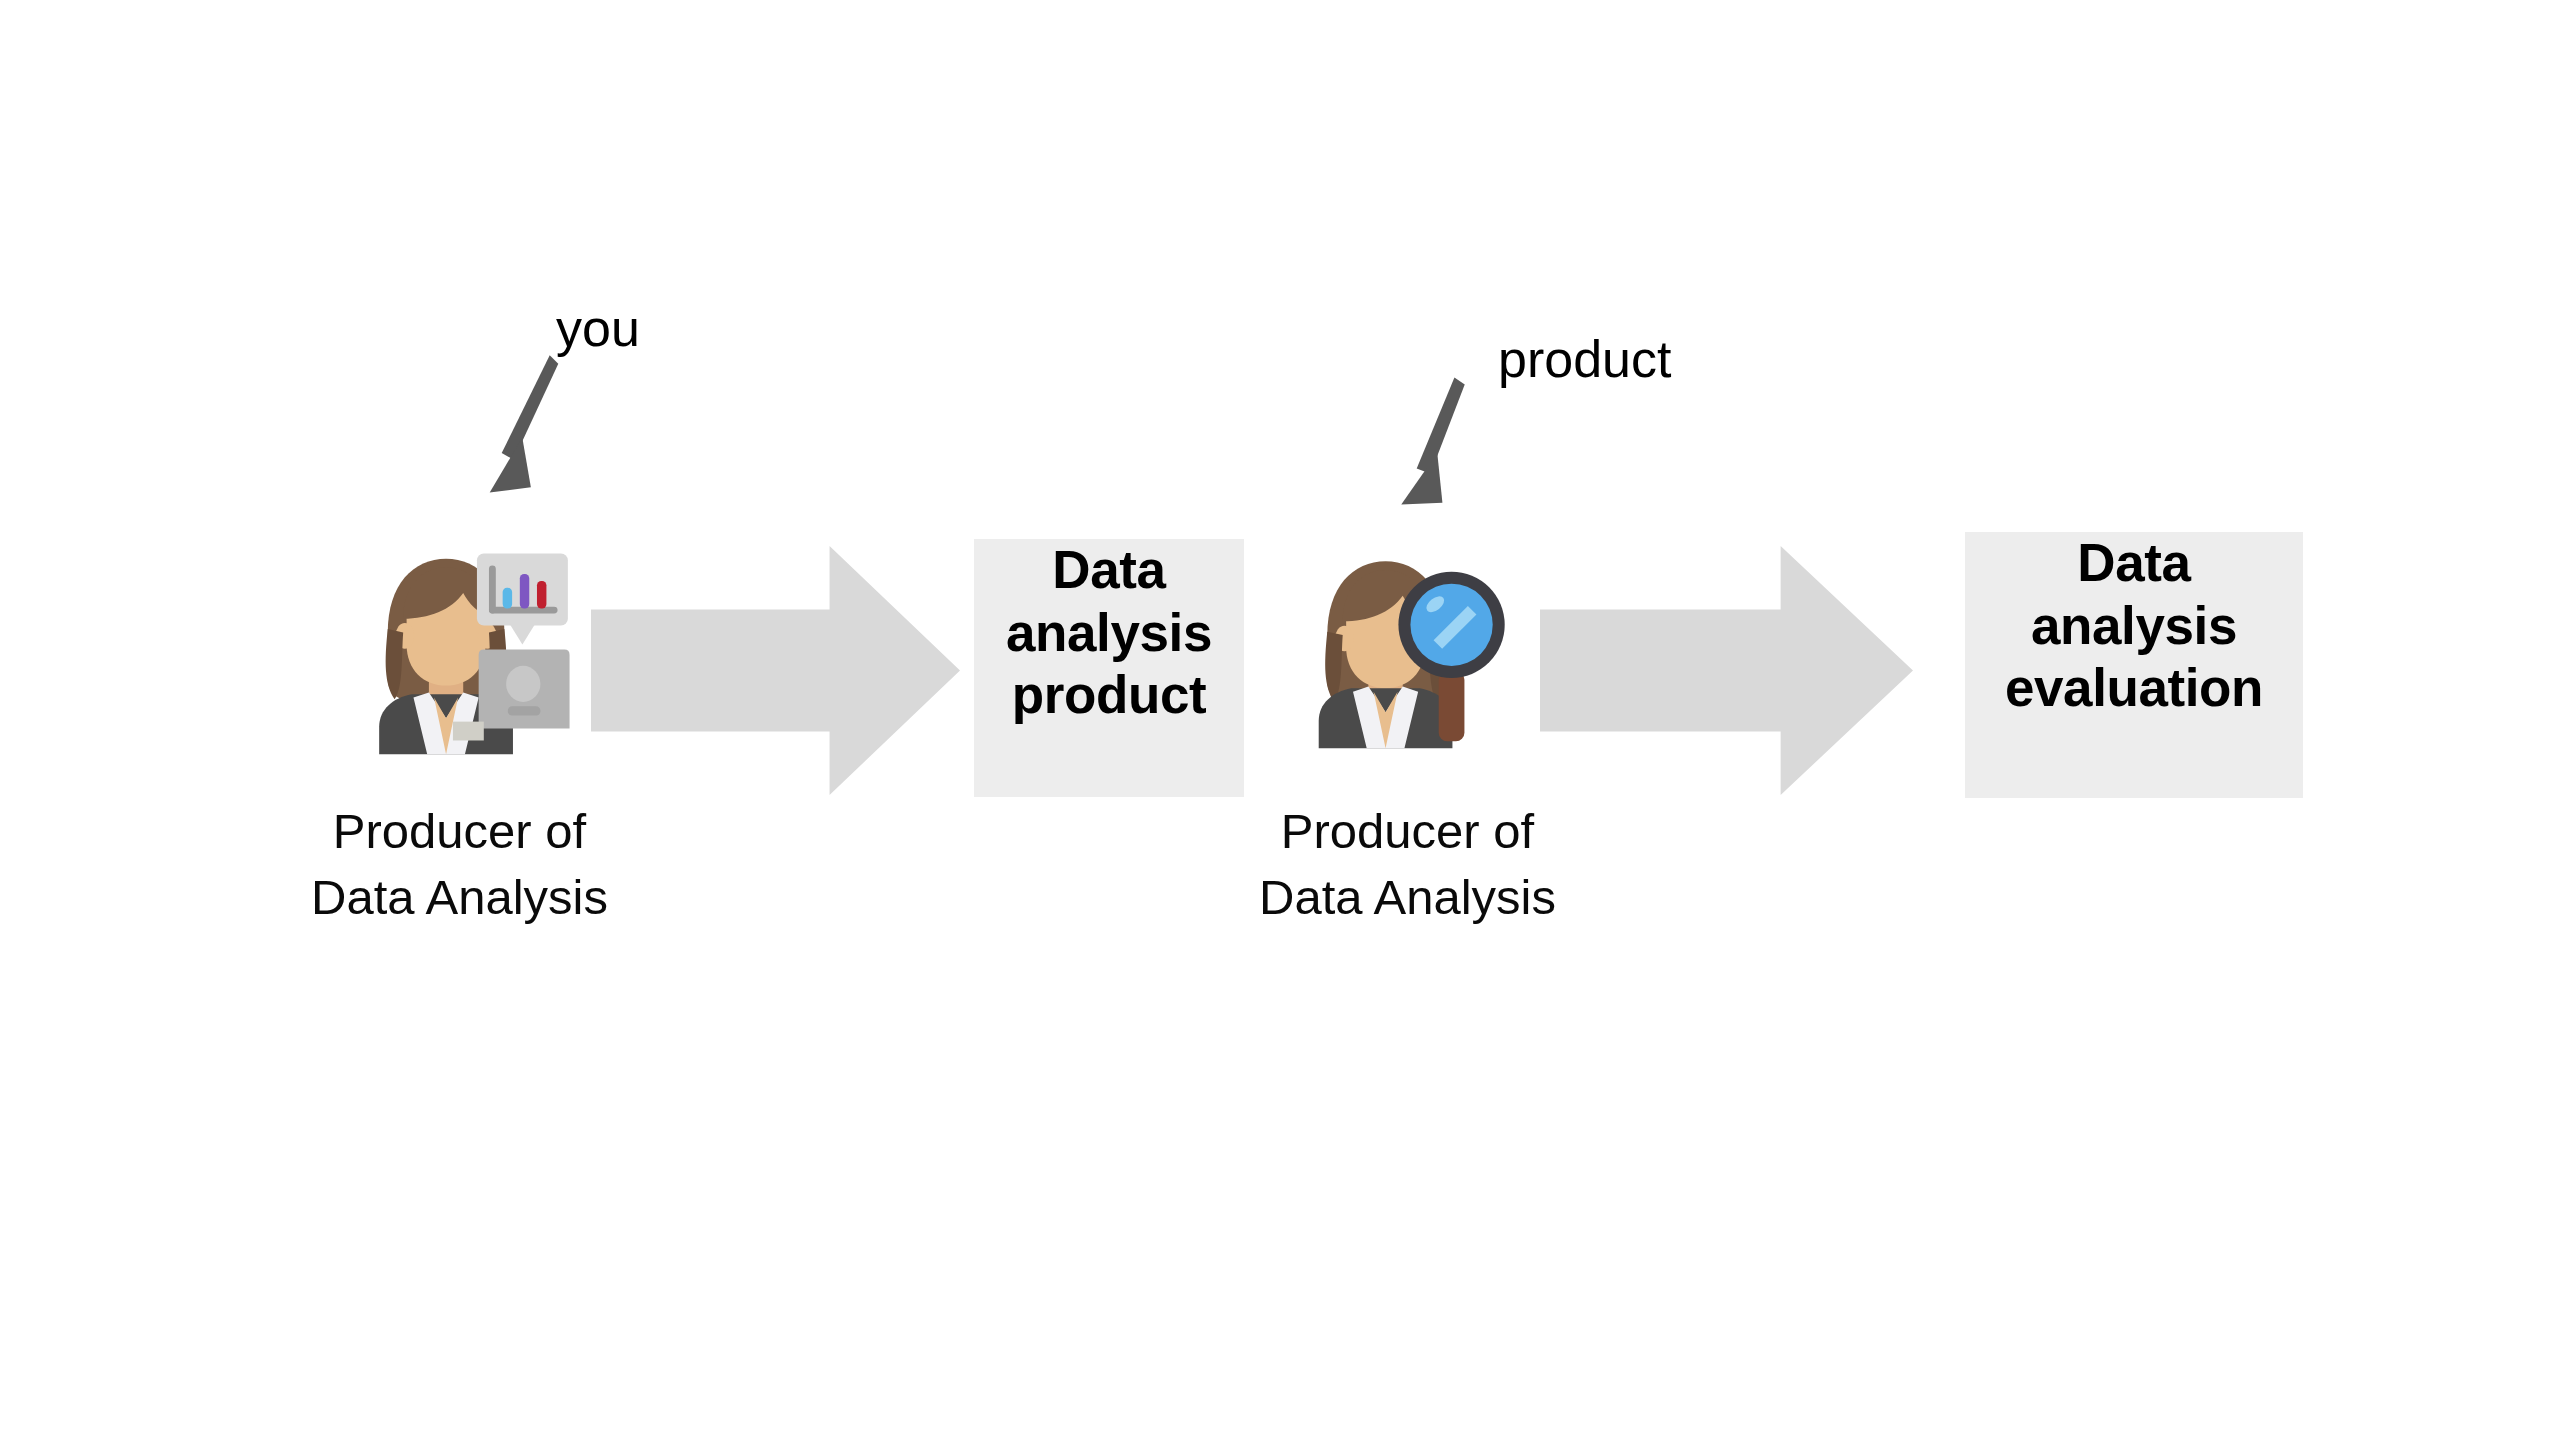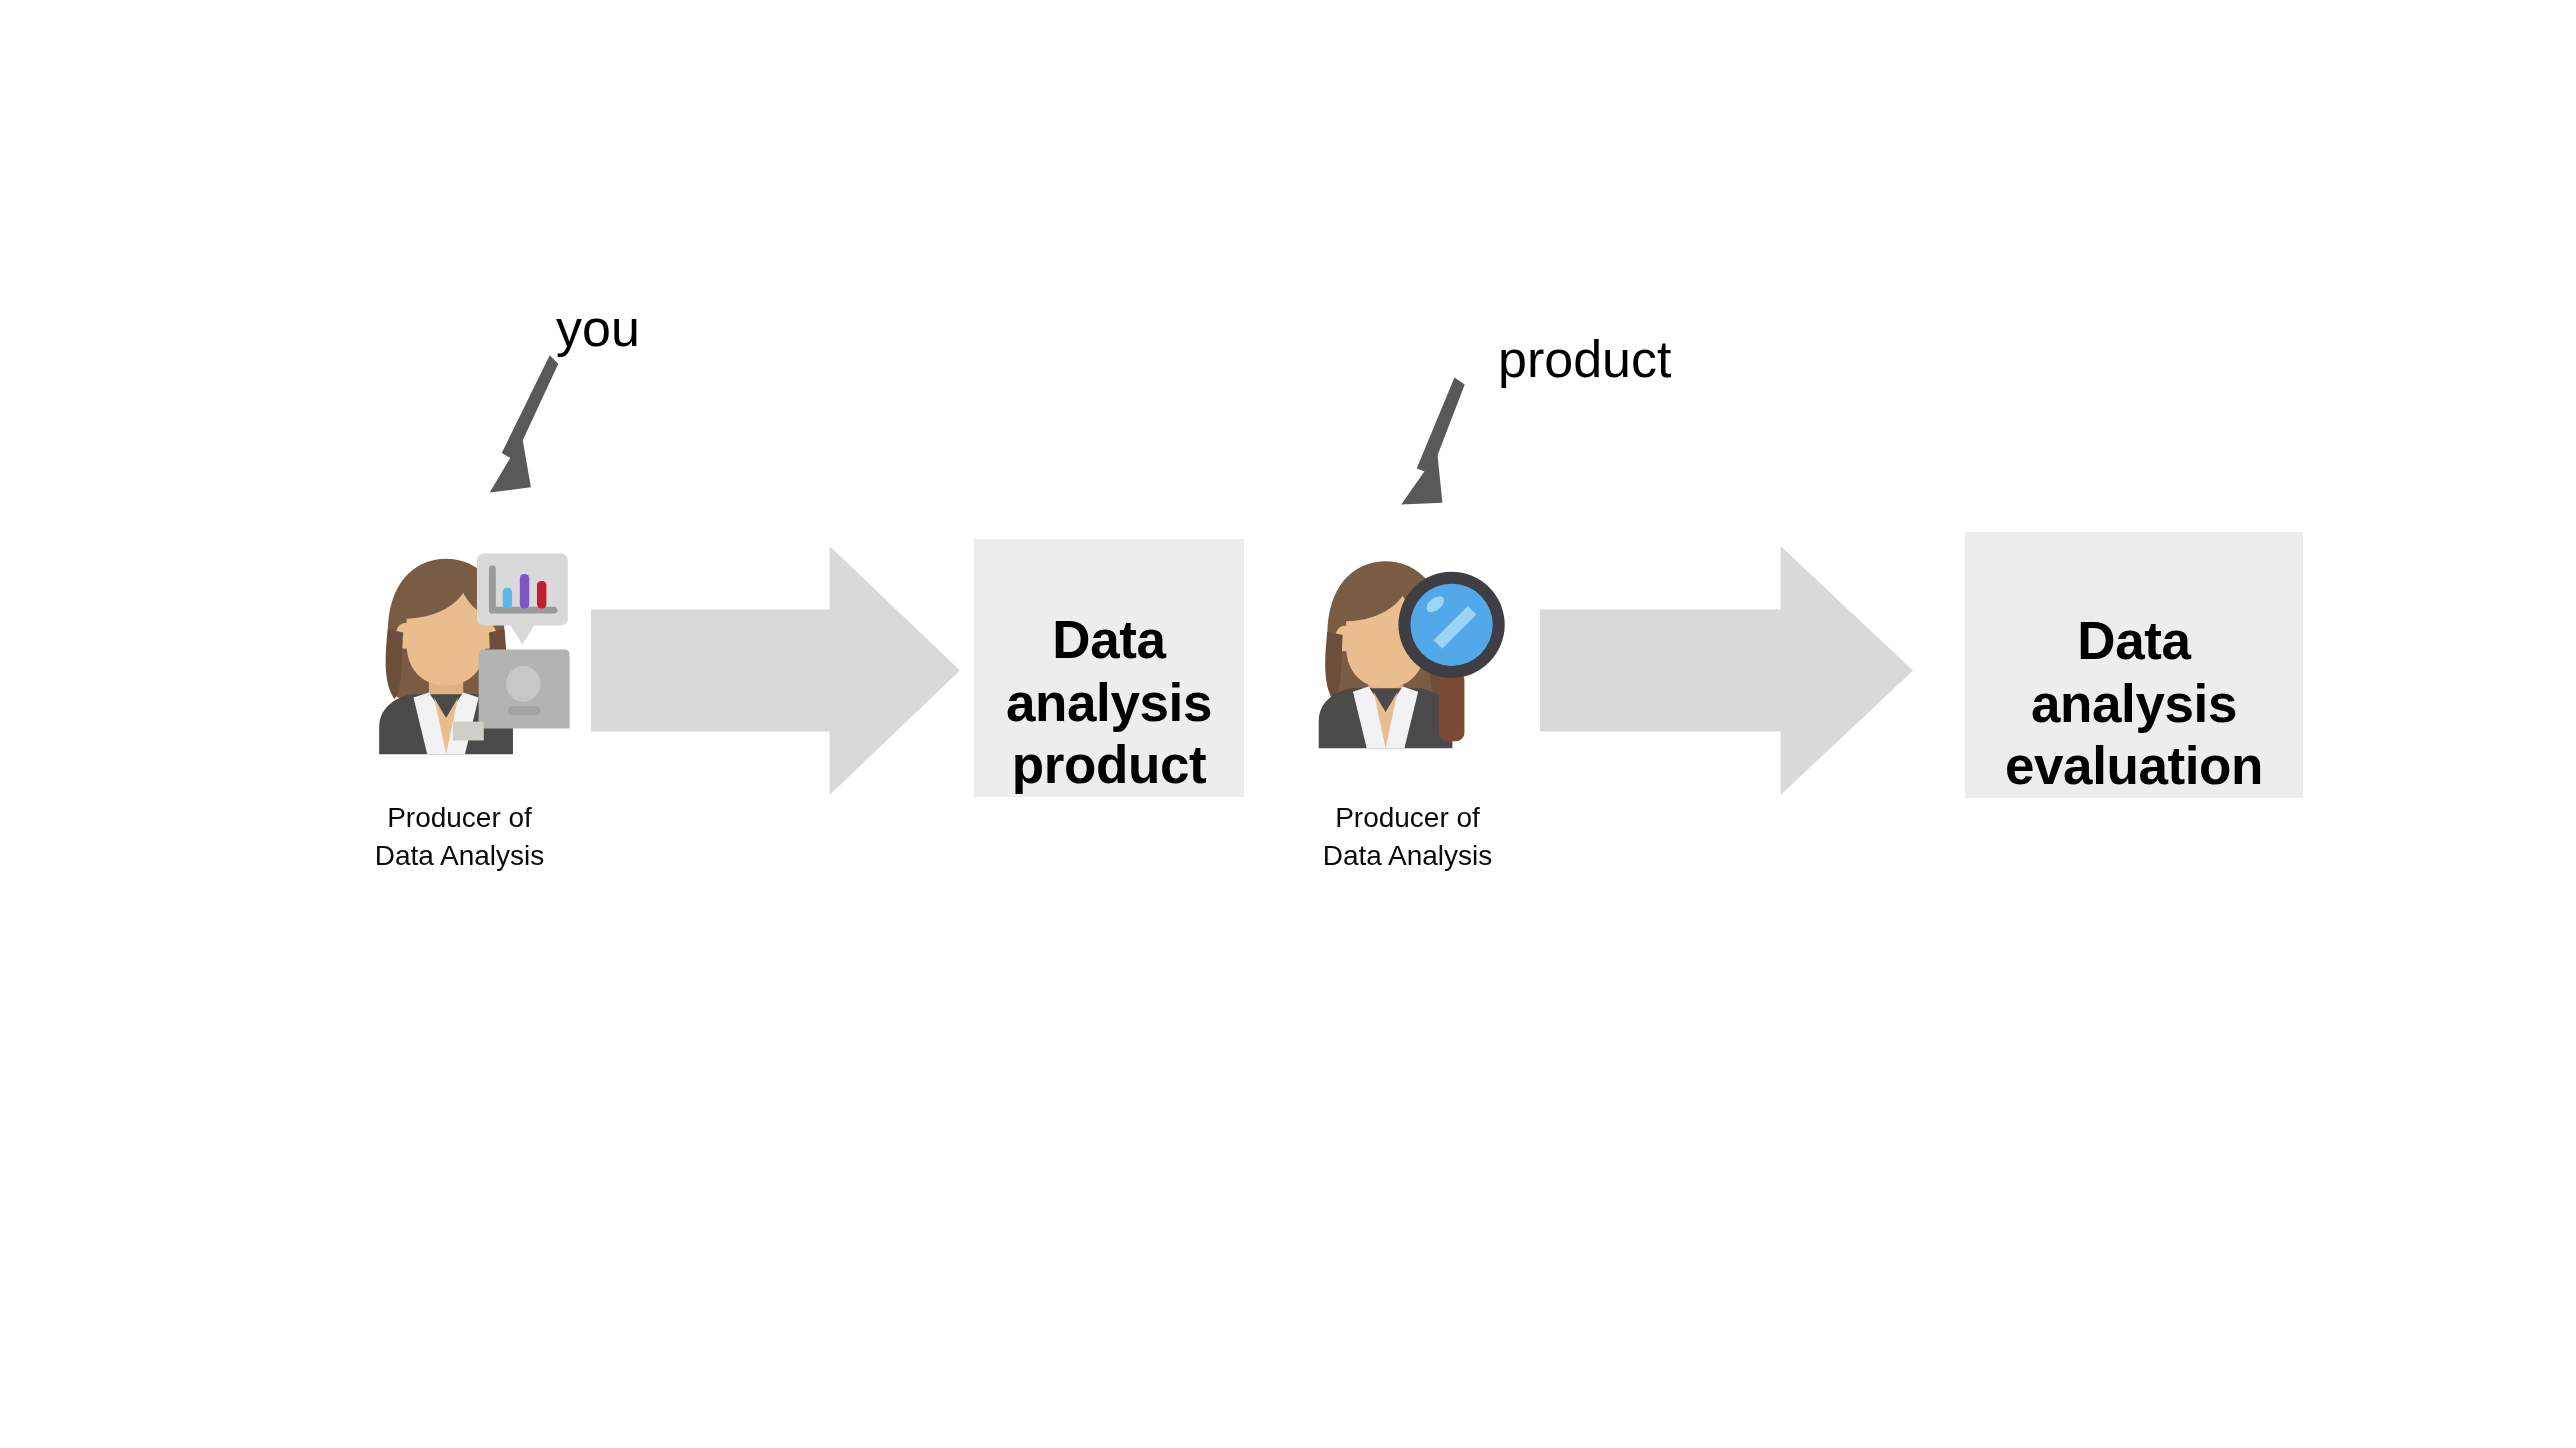--- a/index.html
+++ b/index.html
@@ -33,39 +33,39 @@
   .callout-arrow { position: absolute; }
 
   
   .block-arrow { position: absolute; }
 
   
   .process-box {
     position: absolute;
     background: #EDEDED;
     display: flex;
-    align-items: flex-end;
+    align-items: flex-start;
     justify-content: center;
     box-sizing: border-box;
   }
   .process-box-text {
     font-family: "Liberation Sans", sans-serif;
     font-weight: bold;
     font-size: 53px;
     line-height: 1.18;
     color: #000000;
     text-align: center;
     letter-spacing: -0.4px;
   }
 
   
   .role-caption {
     position: absolute;
     font-family: "Liberation Sans", sans-serif;
-    font-size: 28px;
+    font-size: 49px;
     font-weight: 400;
     color: #0a0a0a;
     line-height: 1.34;
     text-align: center;
     white-space: pre-line;
   }
 
   
   .persona-icon { position: absolute; }
 </style>

